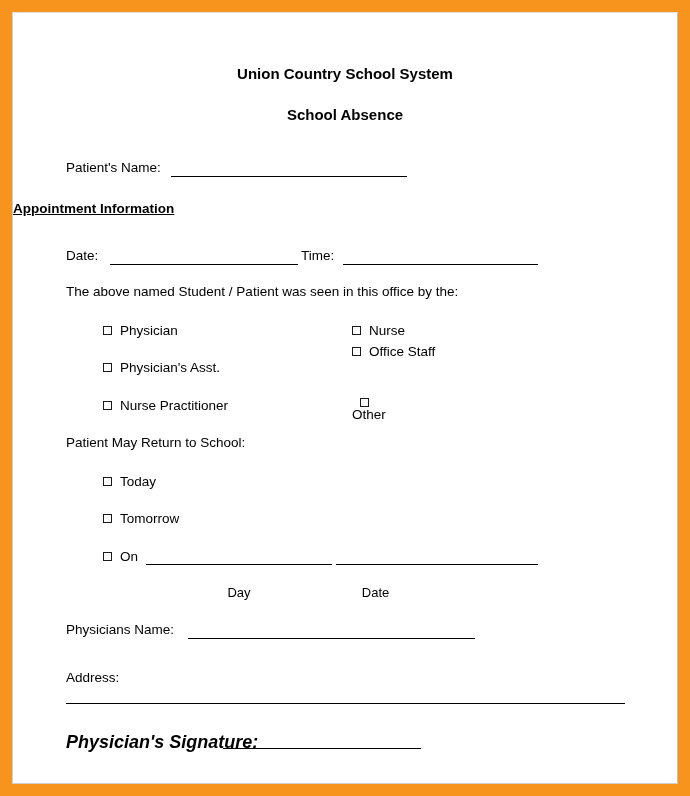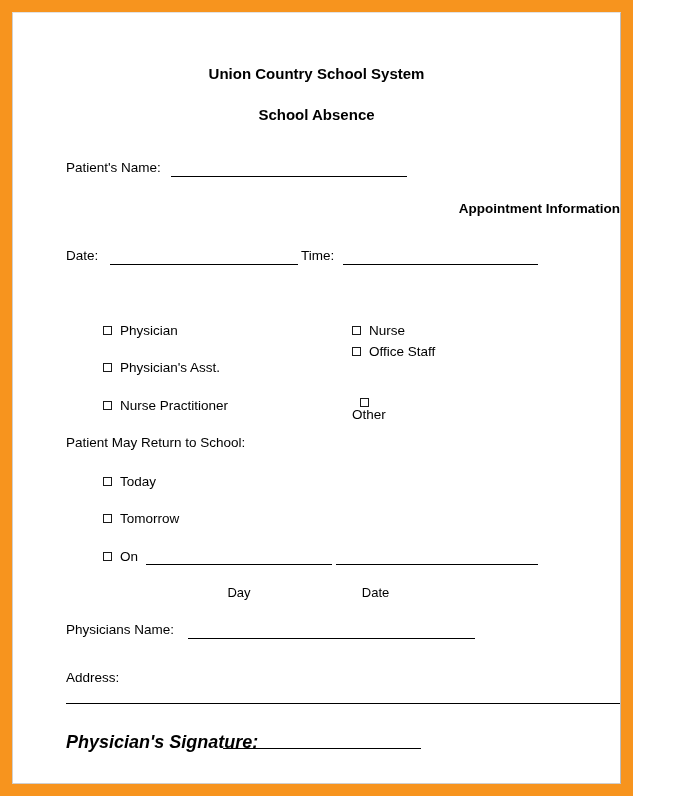--- a/index.html
+++ b/index.html
@@ -12,21 +12,21 @@
     height: 796px;
     font-family: "Liberation Sans", sans-serif;
     color: #000000;
     overflow: hidden;
   }
 
   
   #page-frame {
     position: relative;
     box-sizing: border-box;
-    width: 633px;
+    width: 690px;
     height: 796px;
     background: #f7941e;
     padding: 12px;
   }
   #paper {
     position: relative;
     box-sizing: border-box;
     width: 100%;
     height: 100%;
     background: #ffffff;
@@ -47,23 +47,24 @@
   .doc-title {
     font-size: 15px;
     font-weight: bold;
     text-align: center;
     width: 100%;
     left: 0;
   }
   .section-title {
     font-size: 13.5px;
     font-weight: bold;
-    text-align: right;
+    text-align: left;
     width: 100%;
     left: 0;
+    text-decoration: underline;
   }
   .body-text {
     font-size: 13.5px;
     font-weight: normal;
   }
   .bold-text {
     font-size: 18px;
     font-weight: bold;
     font-style: italic;
   }
@@ -118,20 +119,21 @@
     <div class="rule" style="left:158px; top:163px; width:236px;"></div>
 
     <div class="abs section-title" style="top:189px;">Appointment Information</div>
 
     <div class="abs body-text" style="left:53px; top:236px;">Date:</div>
     <div class="rule" style="left:97px; top:251px; width:188px;"></div>
 
     <div class="abs body-text" style="left:288px; top:236px;">Time:</div>
     <div class="rule" style="left:330px; top:251px; width:195px;"></div>
 
+    <div class="abs body-text" style="left:53px; top:272px;">The above named Student / Patient was seen in this office by the:</div>
 
     <div class="cb-row" style="left:90px; top:310px;">
       <span class="checkbox"></span>
       <span class="cb-label">Physician</span>
     </div>
     <div class="cb-row" style="left:90px; top:347px;">
       <span class="checkbox"></span>
       <span class="cb-label">Physician's Asst.</span>
     </div>
     <div class="cb-row" style="left:90px; top:385px;">

